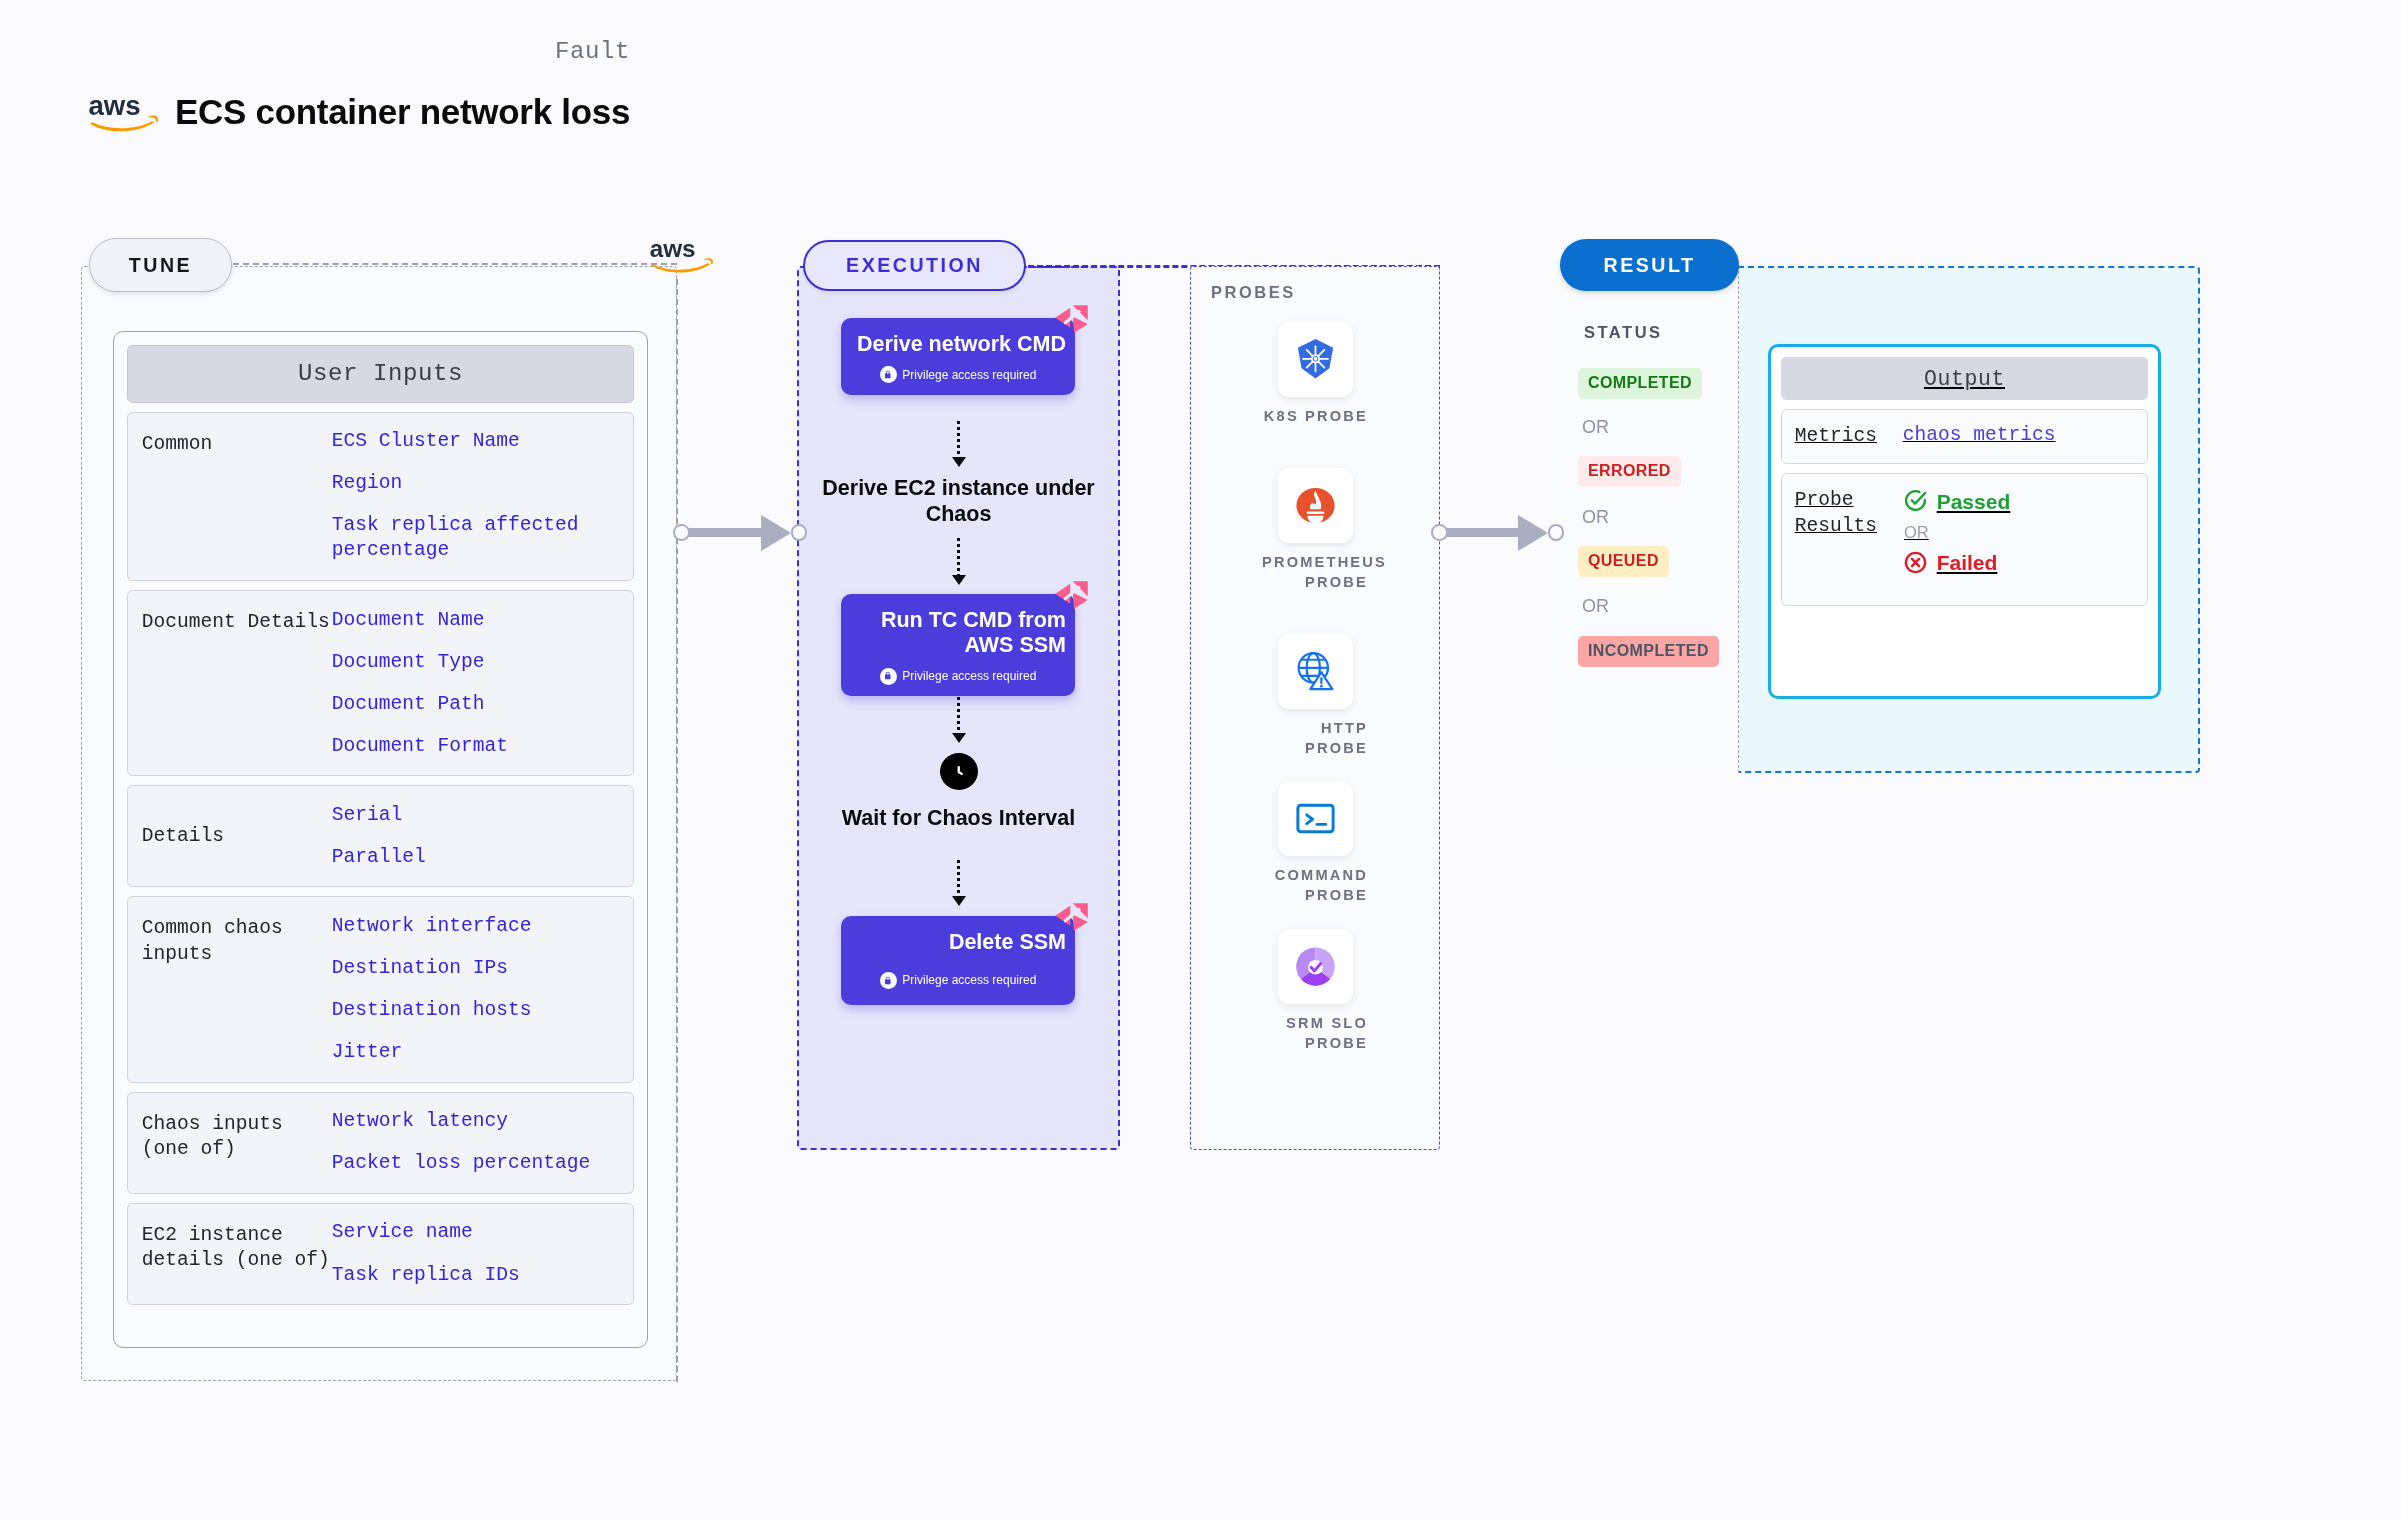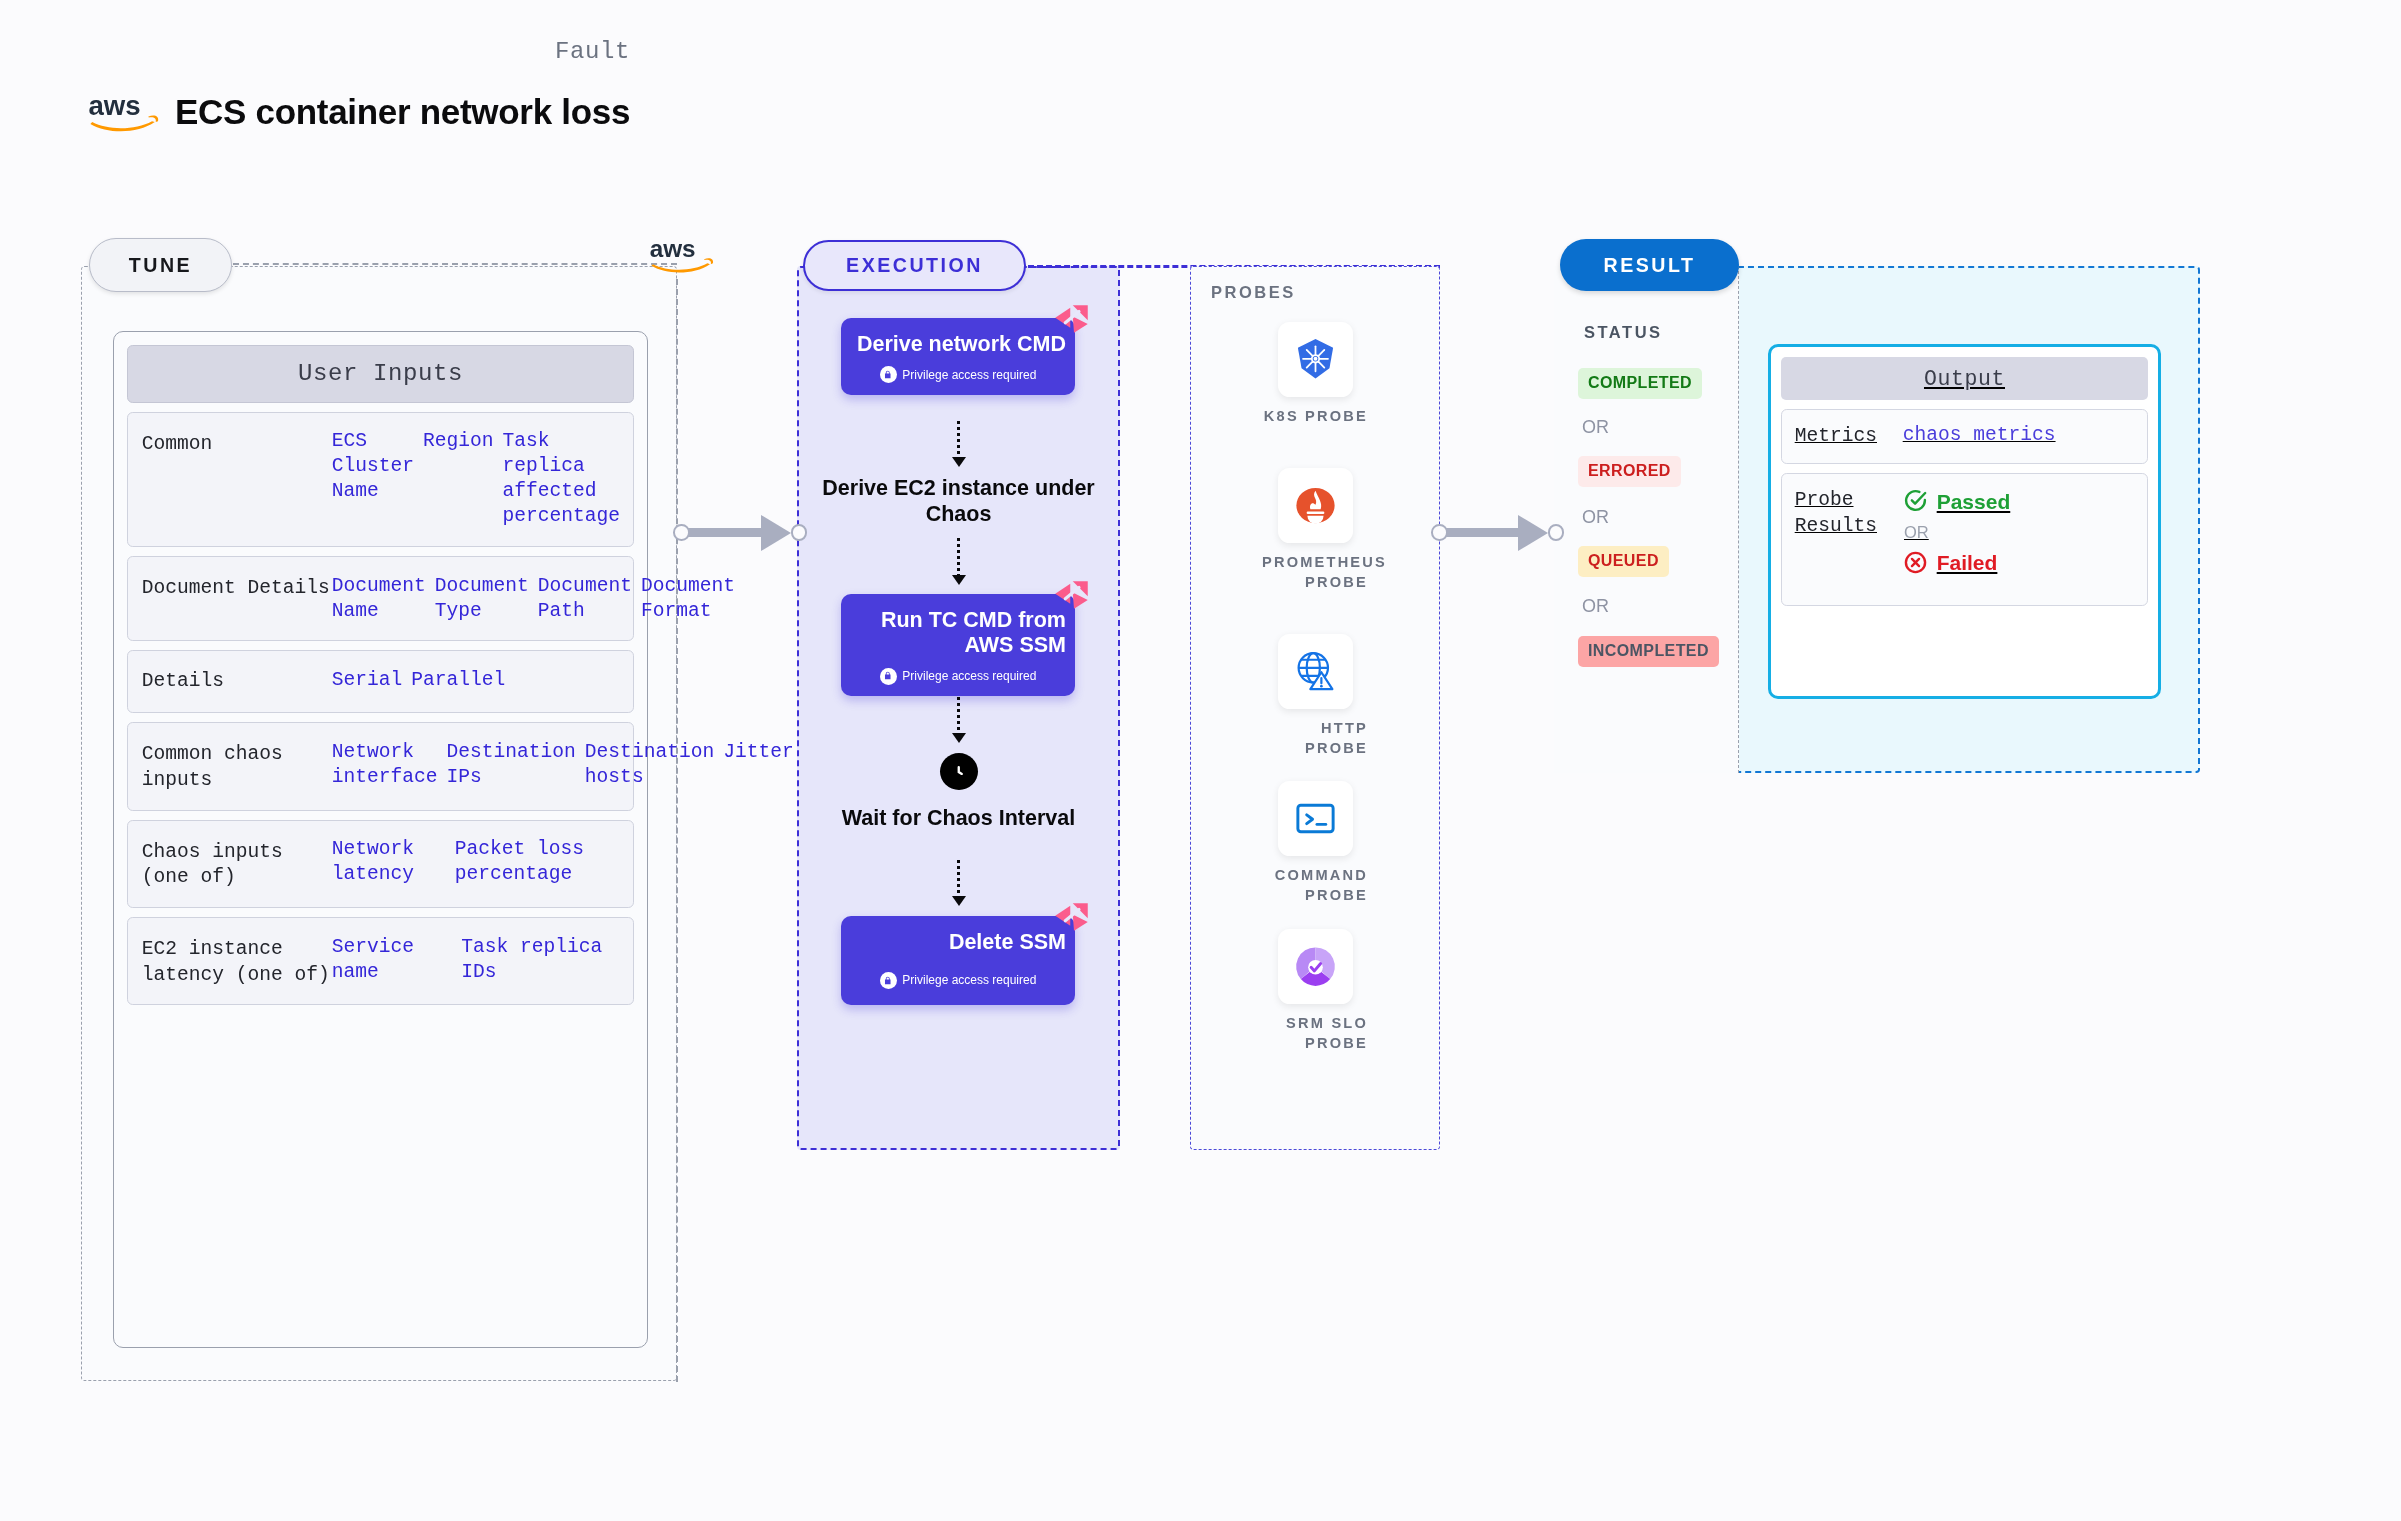--- a/index.html
+++ b/index.html
@@ -71,21 +71,21 @@
   }
   .ui-row {
     margin-top: 9px; background: #f3f4f9; border: 0.6px solid #cfd2de; border-radius: 5.7px;
     display: flex; padding: 16.5px 11.4px 16.5px 14px; min-height: 63px;
   }
   .ui-key {
     width: 190px; flex: none;
     font-family: "Liberation Mono", monospace; font-size: 19.6px; color: #23252c; line-height: 1.30;
     padding-top: 2.5px;
   }
-  .ui-vals { flex: 1; display: flex; flex-direction: row; gap: 9px; }
+  .ui-vals { flex: 1; display: flex; flex-direction: column; gap: 17px; }
   .ui-val {
     font-family: "Liberation Mono", monospace; font-size: 19.6px; color: #3426d8; line-height: 1.28;
   }
   .ui-row.center .ui-key { display: flex; align-items: center; padding-top: 0; }
 
   
   #exec-box { left: 797px; top: 266px; width: 323px; height: 884px; }
   #exec-box .phase-body { border: 2.5px dashed #3d2fd6; background: #e6e6fa; }
   #exec-badge {
     left: 803px; top: 240px; width: 223px; height: 51px;
@@ -299,21 +299,21 @@
 
   <div class="ui-row">
     <div class="ui-key">Chaos inputs (one of)</div>
     <div class="ui-vals">
       <div class="ui-val">Network latency</div>
       <div class="ui-val">Packet loss percentage</div>
     </div>
   </div>
 
   <div class="ui-row">
-    <div class="ui-key">EC2 instance latency (one of)</div>
+    <div class="ui-key">EC2 instance details (one of)</div>
     <div class="ui-vals">
       <div class="ui-val">Service name</div>
       <div class="ui-val">Task replica IDs</div>
     </div>
   </div>
 </div>
 
 <div id="conn1" class="conn">
   <span class="dot"></span>
   <span class="bar"></span>

